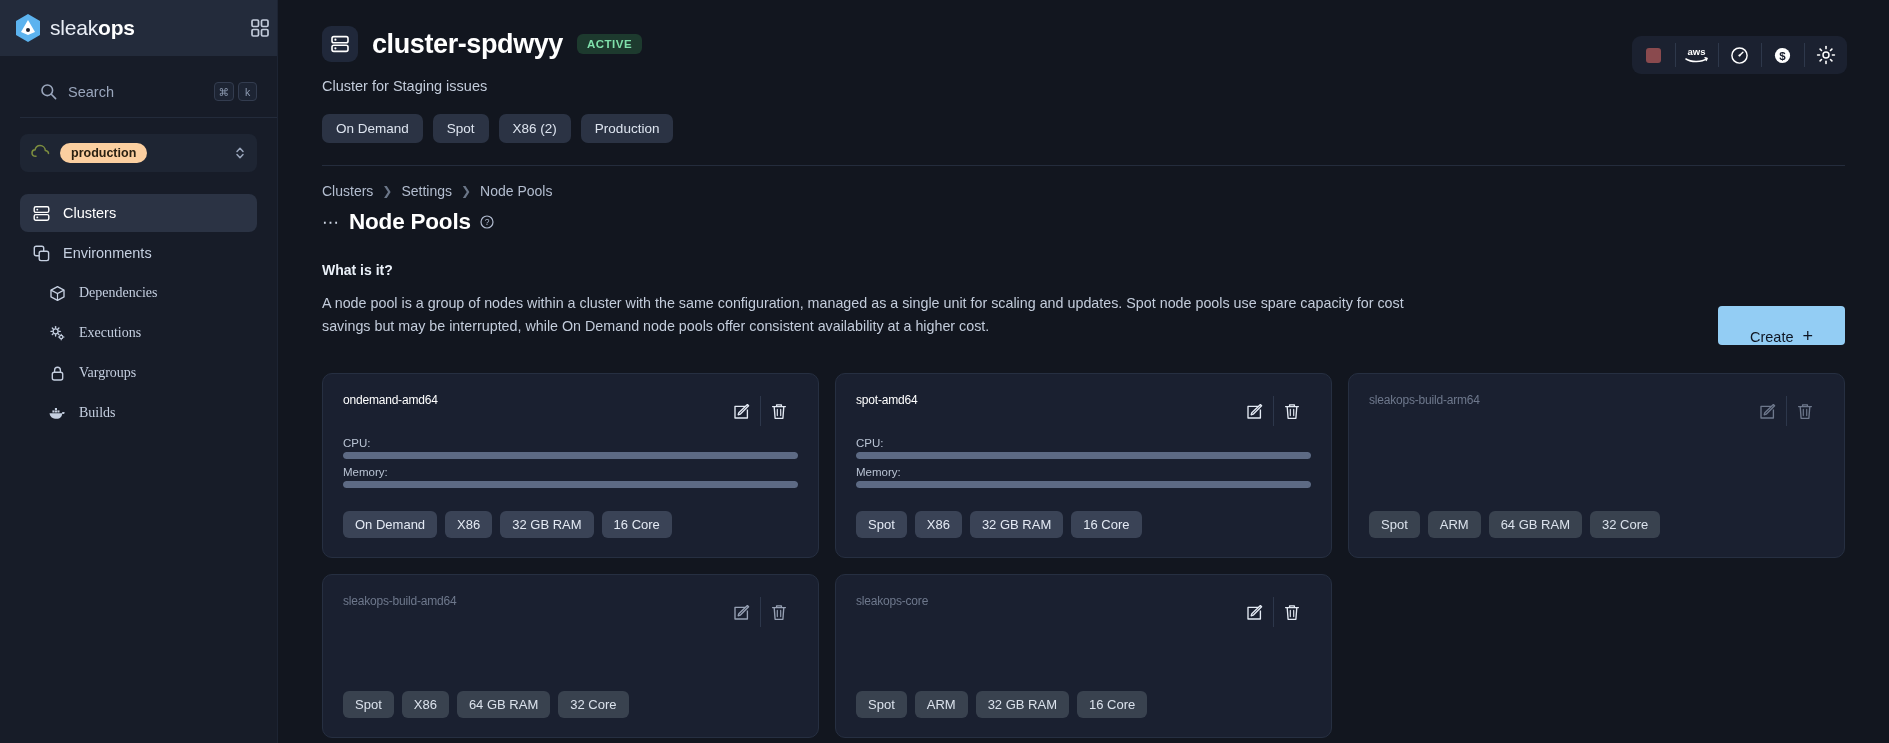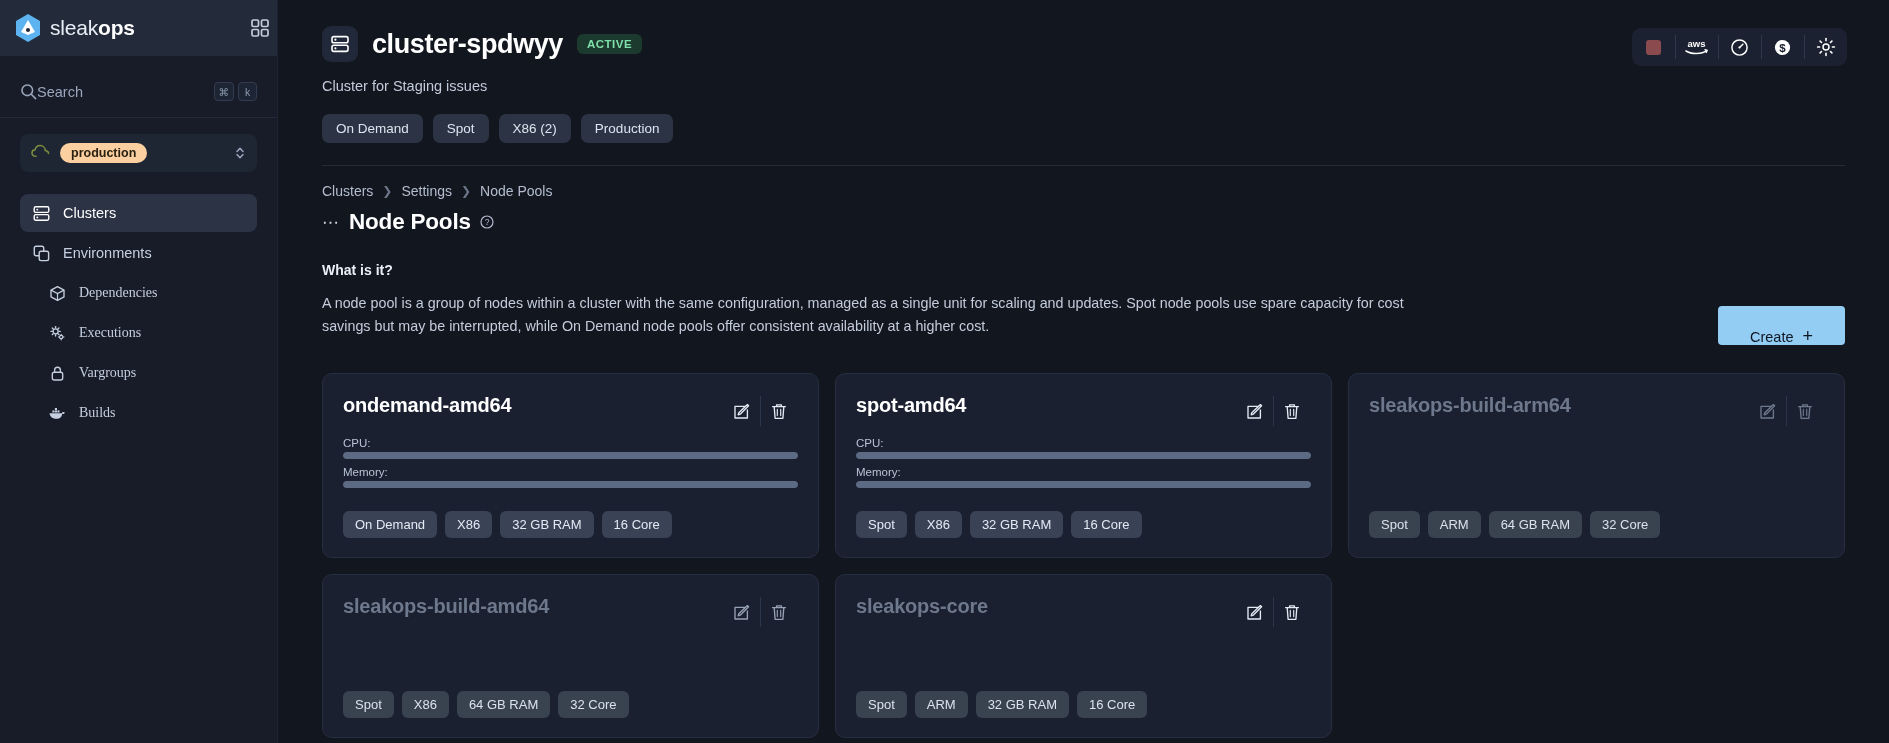--- a/index.html
+++ b/index.html
@@ -57,25 +57,27 @@
     width: 30px; height: 30px;
     display: flex; align-items: center; justify-content: center;
     border-radius: 5px;
     cursor: pointer;
   }
   .grid-btn svg { display: block; }
 
   .search-row {
     display: flex;
     align-items: center;
+    gap: 11px;
     padding: 0 20px;
     height: 52px;
     margin-top: 10px;
     border-bottom: 1px solid #232b3b;
     cursor: text;
+    margin-left: 20px;
   }
   .search-row .sicon { flex: 0 0 auto; display: flex; }
   .search-text {
     flex: 1;
     font-size: 14.5px;
     color: #9aa6bc;
   }
   .kbd-wrap { display: flex; gap: 4px; }
   .kbd {
     min-width: 19px; height: 19px;
@@ -160,21 +162,21 @@
     color: #7fe0ab;
     font-size: 11.5px;
     font-weight: 700;
     letter-spacing: 0.5px;
     padding: 4px 10px;
     border-radius: 6px;
   }
 
   .header-icons {
     position: absolute;
-    top: 28px;
+    top: 36px;
     right: 42px;
     display: flex;
     align-items: center;
     background: #1b2130;
     border-radius: 9px;
     height: 38px;
   }
   .hdr-ico {
     width: 43px; height: 38px;
     display: flex; align-items: center; justify-content: center;
@@ -298,22 +300,22 @@
   }
   .np-card.dim .np-name { color: #6e788c; }
 
   .np-top {
     display: flex;
     align-items: flex-start;
     justify-content: space-between;
     gap: 10px;
   }
   .np-name {
-    font-size: 20px;
-    font-weight: 700;
+    font-size: 12px;
+    font-weight: 400;
     color: #ffffff;
     letter-spacing: -0.2px;
     line-height: 1.1;
   }
   .np-actions {
     display: flex;
     align-items: center;
     flex: 0 0 auto;
   }
   .np-act {

